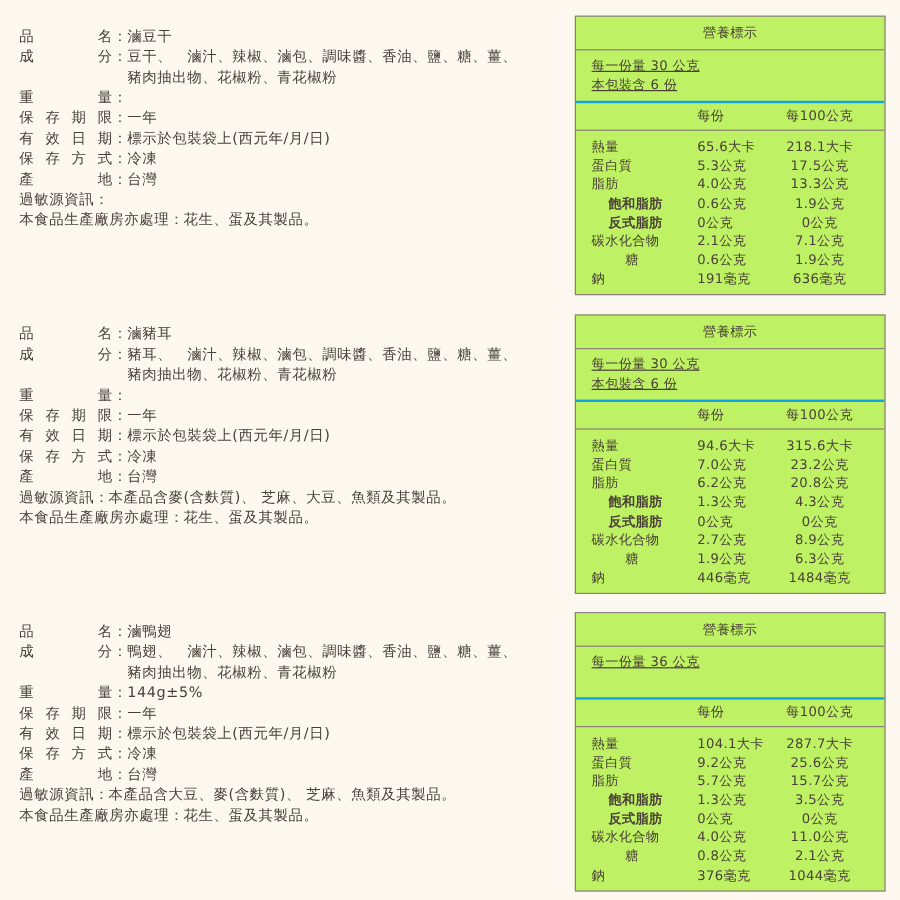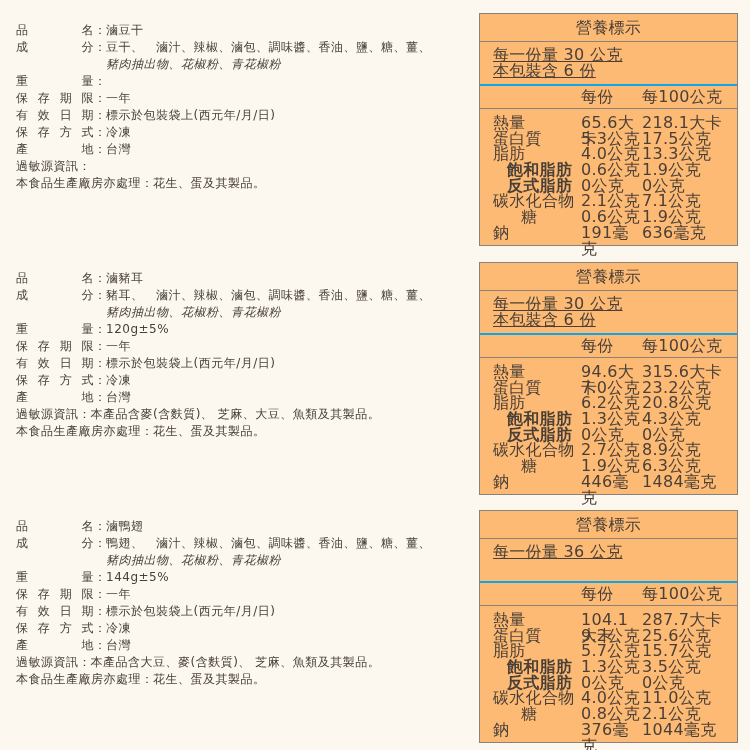--- a/index.html
+++ b/index.html
@@ -17,46 +17,46 @@
     position: absolute; left: 16px; top: 22px; width: 450px;
     font-size: 12px; line-height: 17px; letter-spacing: 0.5px;
   }
   .row { display: flex; }
   .lbl {
     width: 78px; flex: none; display: flex; justify-content: space-between;
   }
   .lbl.wide { width: auto; }
   .colon { width: 12px; flex: none; text-align: center; }
   .val { flex: 1; }
-  .indent { padding-left: 90px; font-style: italic; }
+  .indent { padding-left: 90px; }
   .box {
     position: absolute; left: 479px; width: 257px;
-    border: 1px solid #8a8178; background: #fdba74;
-    font-size: 16px; letter-spacing: 0.3px;
+    border: 1px solid #8a8178; background: #bef264;
+    font-size: 11px; letter-spacing: 0.3px;
   }
   .box .title {
     height: 27px; line-height: 27px; text-align: center;
     border-bottom: 1px solid #8a8178;
   }
   .box .serv {
     padding: 5px 13px; line-height: 16px; height: 32px;
     border-bottom: 2px solid #0ea5e9;
     text-decoration: underline;
   }
   .box .hdr {
     height: 22px; line-height: 22px; display: flex;
     border-bottom: 1px solid #8a8178;
   }
   .box .nut { padding: 6px 0 4px; }
   .nrow { display: flex; height: 15.7px; line-height: 15.7px; }
   .c1 { width: 88px; padding-left: 13px; flex: none; }
   .c1.sub1 { padding-left: 27px; width: 74px; font-weight: bold; }
   .c1.sub2 { padding-left: 41px; width: 60px; }
   .c2 { width: 61px; text-align: left; flex: none; }
-  .c3 { width: 82px; text-align: left; flex: none; }
+  .c3 { width: 82px; text-align: center; flex: none; }
 </style>
 </head>
 <body>
 
 <div id="root">
   <div class="product" style="top: 0px;">
     <div class="info">
       <div class="row">
         <span class="lbl">
             <span>品</span>
@@ -208,21 +208,20 @@
       </div>
       <div class="row indent">
         <span class="val">豬肉抽出物、花椒粉、青花椒粉</span>
       </div>
       <div class="row">
         <span class="lbl">
             <span>重</span>
             <span>量</span>
           </span>
         <span class="colon">：</span>
-        <span class="val">120g±5%</span>
       </div>
       <div class="row">
         <span class="lbl">
             <span>保</span>
             <span>存</span>
             <span>期</span>
             <span>限</span>
           </span>
         <span class="colon">：</span>
         <span class="val">一年</span>

